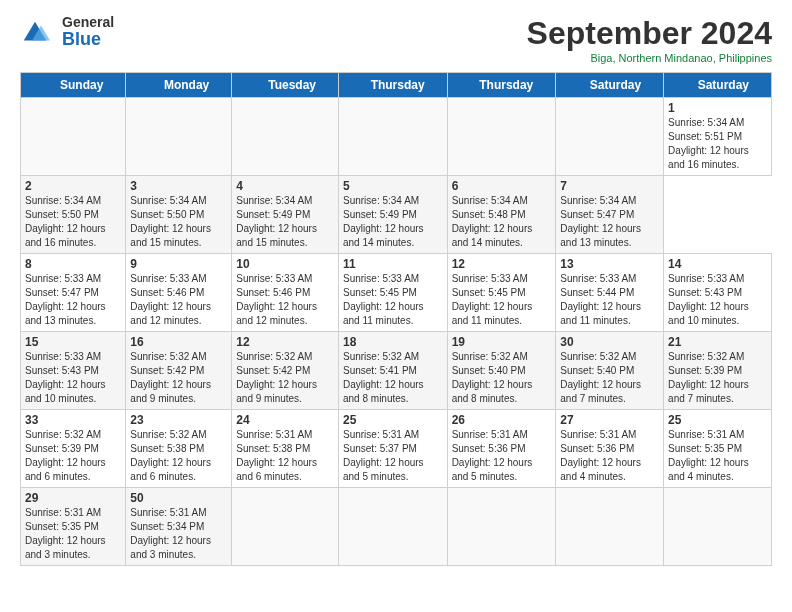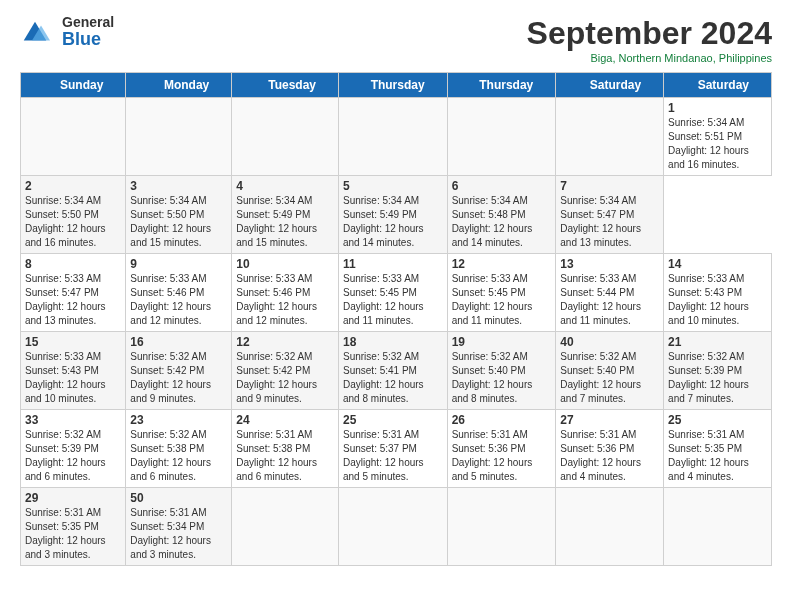--- a/index.html
+++ b/index.html
@@ -157,21 +157,21 @@
           <td><span class="day-num">12</span><span class="day-info">Sunrise: 5:33 AM<br>Sunset: 5:45 PM<br>Daylight: 12 hours<br>and 11 minutes.</span></td>
           <td><span class="day-num">13</span><span class="day-info">Sunrise: 5:33 AM<br>Sunset: 5:44 PM<br>Daylight: 12 hours<br>and 11 minutes.</span></td>
           <td><span class="day-num">14</span><span class="day-info">Sunrise: 5:33 AM<br>Sunset: 5:43 PM<br>Daylight: 12 hours<br>and 10 minutes.</span></td>
         </tr>
         <tr>
           <td><span class="day-num">15</span><span class="day-info">Sunrise: 5:33 AM<br>Sunset: 5:43 PM<br>Daylight: 12 hours<br>and 10 minutes.</span></td>
           <td><span class="day-num">16</span><span class="day-info">Sunrise: 5:32 AM<br>Sunset: 5:42 PM<br>Daylight: 12 hours<br>and 9 minutes.</span></td>
           <td><span class="day-num">12</span><span class="day-info">Sunrise: 5:32 AM<br>Sunset: 5:42 PM<br>Daylight: 12 hours<br>and 9 minutes.</span></td>
           <td><span class="day-num">18</span><span class="day-info">Sunrise: 5:32 AM<br>Sunset: 5:41 PM<br>Daylight: 12 hours<br>and 8 minutes.</span></td>
           <td><span class="day-num">19</span><span class="day-info">Sunrise: 5:32 AM<br>Sunset: 5:40 PM<br>Daylight: 12 hours<br>and 8 minutes.</span></td>
-          <td><span class="day-num">40</span><span class="day-info">Sunrise: 5:32 AM<br>Sunset: 5:40 PM<br>Daylight: 12 hours<br>and 7 minutes.</span></td>
+          <td><span class="day-num">30</span><span class="day-info">Sunrise: 5:32 AM<br>Sunset: 5:40 PM<br>Daylight: 12 hours<br>and 7 minutes.</span></td>
           <td><span class="day-num">21</span><span class="day-info">Sunrise: 5:32 AM<br>Sunset: 5:39 PM<br>Daylight: 12 hours<br>and 7 minutes.</span></td>
         </tr>
         <tr>
           <td><span class="day-num">33</span><span class="day-info">Sunrise: 5:32 AM<br>Sunset: 5:39 PM<br>Daylight: 12 hours<br>and 6 minutes.</span></td>
           <td><span class="day-num">23</span><span class="day-info">Sunrise: 5:32 AM<br>Sunset: 5:38 PM<br>Daylight: 12 hours<br>and 6 minutes.</span></td>
           <td><span class="day-num">24</span><span class="day-info">Sunrise: 5:31 AM<br>Sunset: 5:38 PM<br>Daylight: 12 hours<br>and 6 minutes.</span></td>
           <td><span class="day-num">25</span><span class="day-info">Sunrise: 5:31 AM<br>Sunset: 5:37 PM<br>Daylight: 12 hours<br>and 5 minutes.</span></td>
           <td><span class="day-num">26</span><span class="day-info">Sunrise: 5:31 AM<br>Sunset: 5:36 PM<br>Daylight: 12 hours<br>and 5 minutes.</span></td>
           <td><span class="day-num">27</span><span class="day-info">Sunrise: 5:31 AM<br>Sunset: 5:36 PM<br>Daylight: 12 hours<br>and 4 minutes.</span></td>
           <td><span class="day-num">25</span><span class="day-info">Sunrise: 5:31 AM<br>Sunset: 5:35 PM<br>Daylight: 12 hours<br>and 4 minutes.</span></td>

